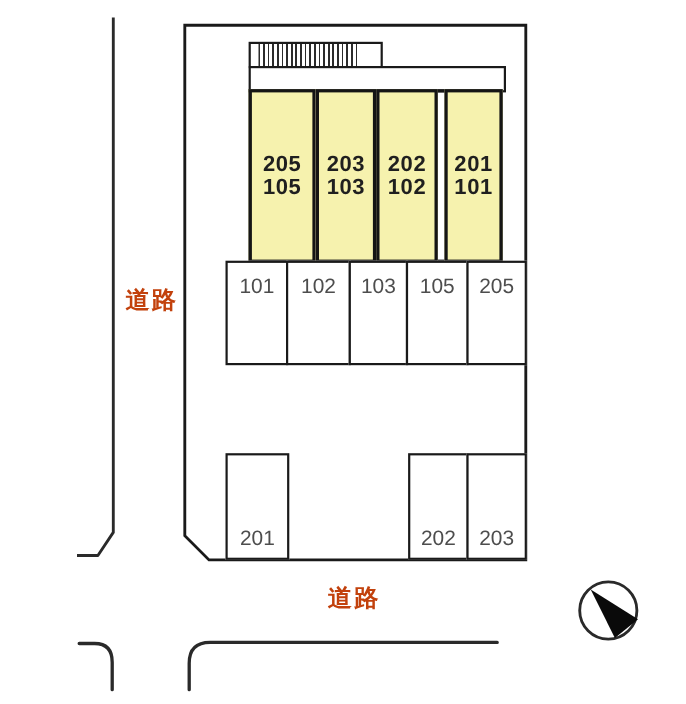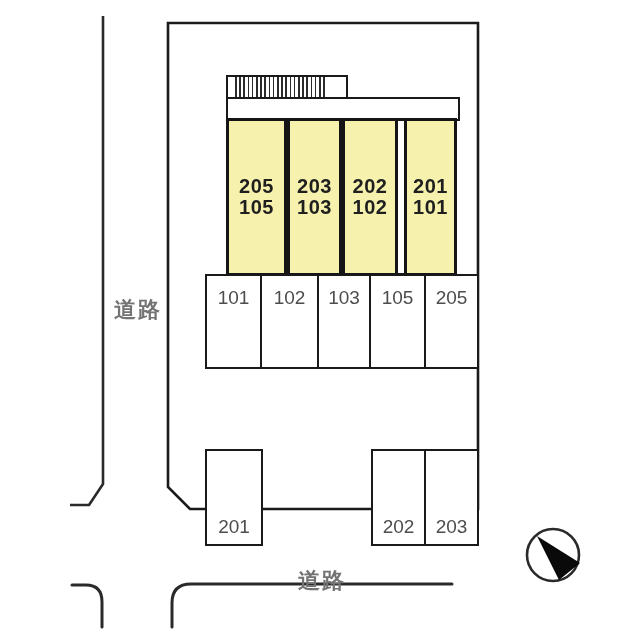--- a/index.html
+++ b/index.html
@@ -7,21 +7,21 @@
     position: relative;
     width: 624px;
     height: 640px;
     background: #ffffff;
     font-family: "Liberation Sans", sans-serif;
     overflow: hidden;
   }
   .layer-svg {
     position: absolute; left: 0; top: 0; width: 624px; height: 640px; z-index: 0;
   }
-  .abs { position: absolute; box-sizing: border-box; z-index: 1; margin-top: 37px; }
+  .abs { position: absolute; box-sizing: border-box; z-index: 1; }
 
   
   .stairs {
     left: 226px; top: 38px; width: 122px; height: 24px;
     border: 2px solid #1a1a1a; background: #ffffff;
   }
   .stairs-stripes {
     position: absolute; top: 0; bottom: 0; left: 7px; right: 19px;
     background: repeating-linear-gradient(90deg, #2b2b2b 0px, #2b2b2b 1.6px, #ffffff 1.6px, #ffffff 4.2px);
   }
@@ -66,21 +66,21 @@
     border: 2px solid #1a1a1a; background: #ffffff;
     display: flex; align-items: flex-end; justify-content: center;
     color: #4d4d4d; font-size: 19px; padding-bottom: 6px;
   }
   .stall-201 { left: 205px; width: 58px; }
   .stall-202 { left: 371px; width: 55px; }
   .stall-203 { left: 424px; width: 55px; }
 
   
   .road-label {
-    color: #737373; font-size: 22px; font-weight: bold;
+    color: #c2410c; font-size: 22px; font-weight: bold;
     font-family: "DejaVu Sans", sans-serif;
     width: 60px; text-align: center; letter-spacing: 2px;
   }
   .road-label-left  { left: 108px; top: 258px; }
   .road-label-bottom{ left: 292px; top: 529px; }
 </style>
 </head>
 <body>
 
 <div class="canvas">

